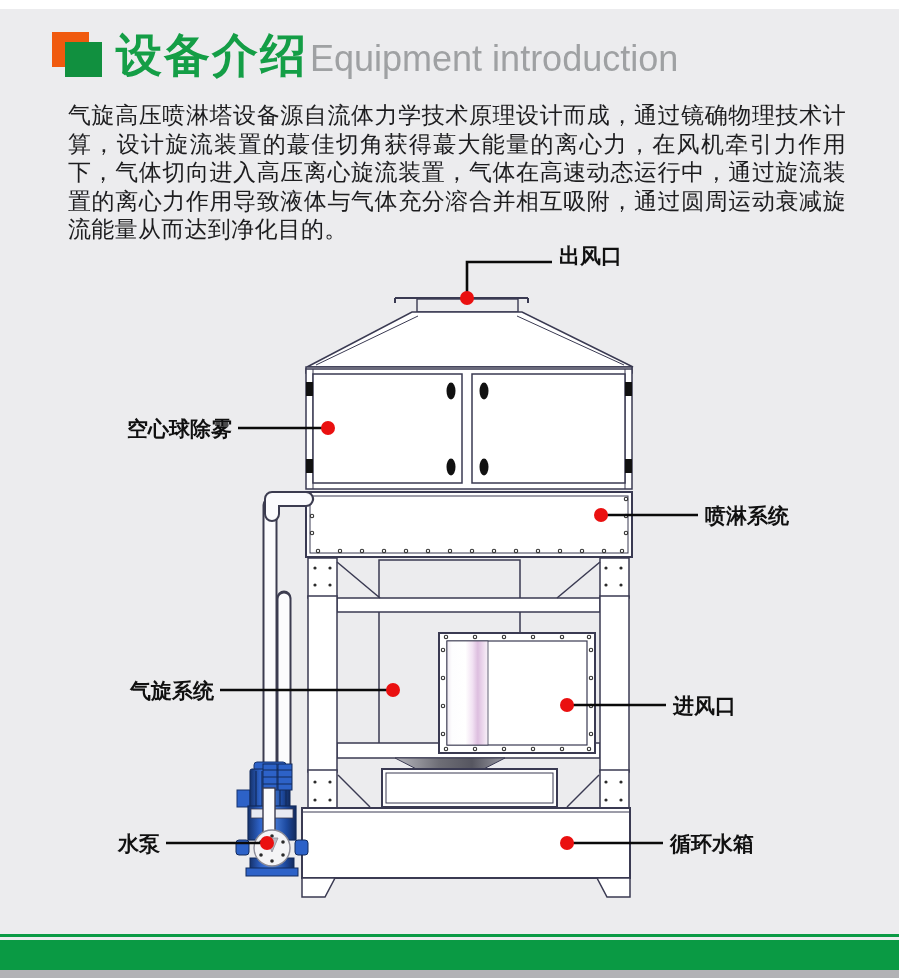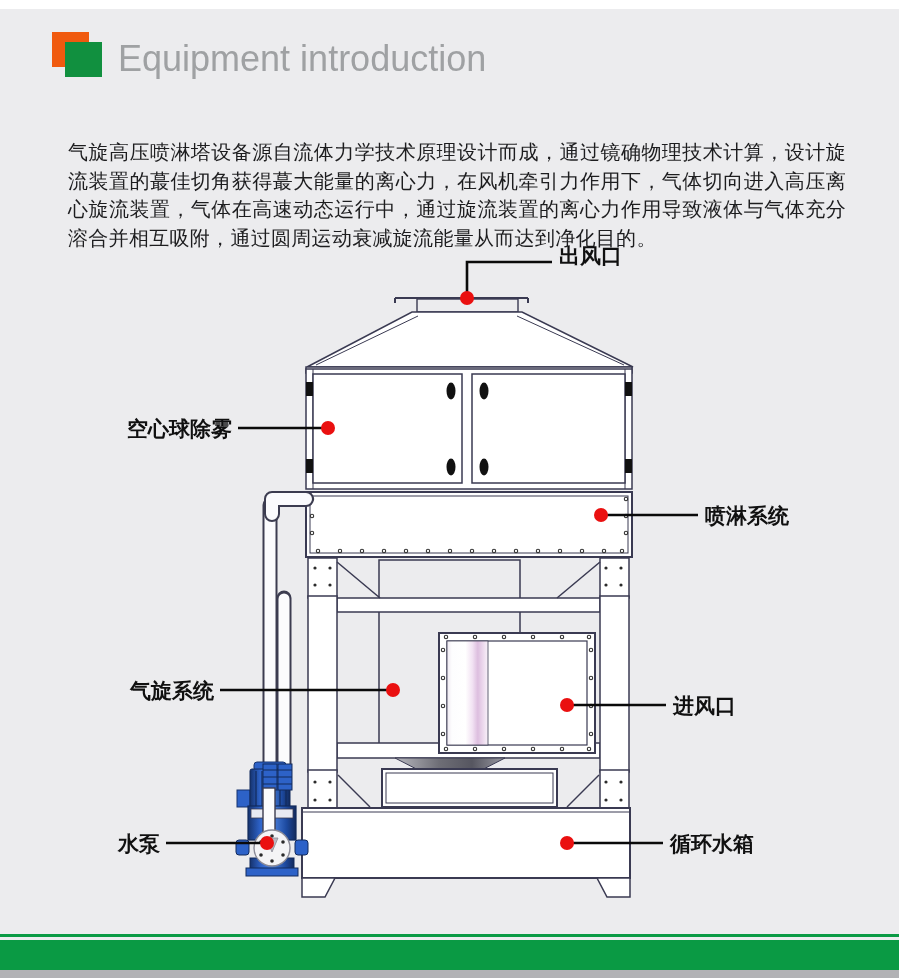--- a/index.html
+++ b/index.html
@@ -12,22 +12,22 @@
   
   .header{position:absolute;left:52px;top:26px;height:52px;display:flex;align-items:flex-end;}
   .logo{position:relative;width:50px;height:46px;margin-right:14px;}
   .logo .sq-orange{position:absolute;left:0;top:0;width:37px;height:35px;}
   .logo .sq-green{position:absolute;left:13px;top:10px;width:37px;height:35px;}
   .title-cn{font-size:46px;font-weight:bold;letter-spacing:2px;line-height:1;}
   .title-en{font-size:36px;line-height:1.05;margin-left:2px;}
   
   .intro{
     position:absolute;left:68px;top:101px;width:778px;
-    font-size:20px;line-height:28.6px;color:#1d1d1f;
-    text-align:justify;letter-spacing:.3px;margin-top:37px;
+    font-size:23px;line-height:28.6px;color:#1d1d1f;
+    text-align:justify;letter-spacing:.3px;
   }
   
   .diagram{position:absolute;left:0;top:228px;width:899px;height:706px;}
   
   .bar-line{position:absolute;left:0;top:934px;width:899px;height:3px;}
   .bar-main{position:absolute;left:0;top:940px;width:899px;height:30px;}
   .bar-gray{position:absolute;left:0;top:970px;width:899px;height:8px;background:#b2b2b5;}
 
   .mline{stroke:#3a3a52;stroke-width:1.5;fill:none;}
   .mfill{fill:#ffffff;stroke:#3a3a52;stroke-width:1.5;}
@@ -39,20 +39,21 @@
 </head>
 <body style="background: rgb(236, 236, 238);">
 
 <div class="top-strip"></div>
 
 <div class="header">
   <div class="logo">
     <div class="sq-orange" style="background: rgb(240, 90, 15);"></div>
     <div class="sq-green" style="background: rgb(17, 144, 63);"></div>
   </div>
+  <div class="title-cn" style="color: rgb(20, 158, 70);">设备介绍</div>
   <div class="title-en" style="color: rgb(159, 161, 163);">Equipment introduction</div>
 </div>
 
 <div class="intro">气旋高压喷淋塔设备源自流体力学技术原理设计而成，通过镜确物理技术计算，设计旋流装置的蕞佳切角获得蕞大能量的离心力，在风机牵引力作用下，气体切向进入高压离心旋流装置，气体在高速动态运行中，通过旋流装置的离心力作用导致液体与气体充分溶合并相互吸附，通过圆周运动衰减旋流能量从而达到净化目的。</div>
 
 <svg class="diagram" viewBox="0 228 899 706" xmlns="http://www.w3.org/2000/svg">
   <defs>
     <linearGradient id="cylGrad" x1="0" y1="0" x2="1" y2="0">
       <stop offset="0" stop-color="#efe9f1"></stop>
       <stop offset="0.12" stop-color="#fdfdfe"></stop>

